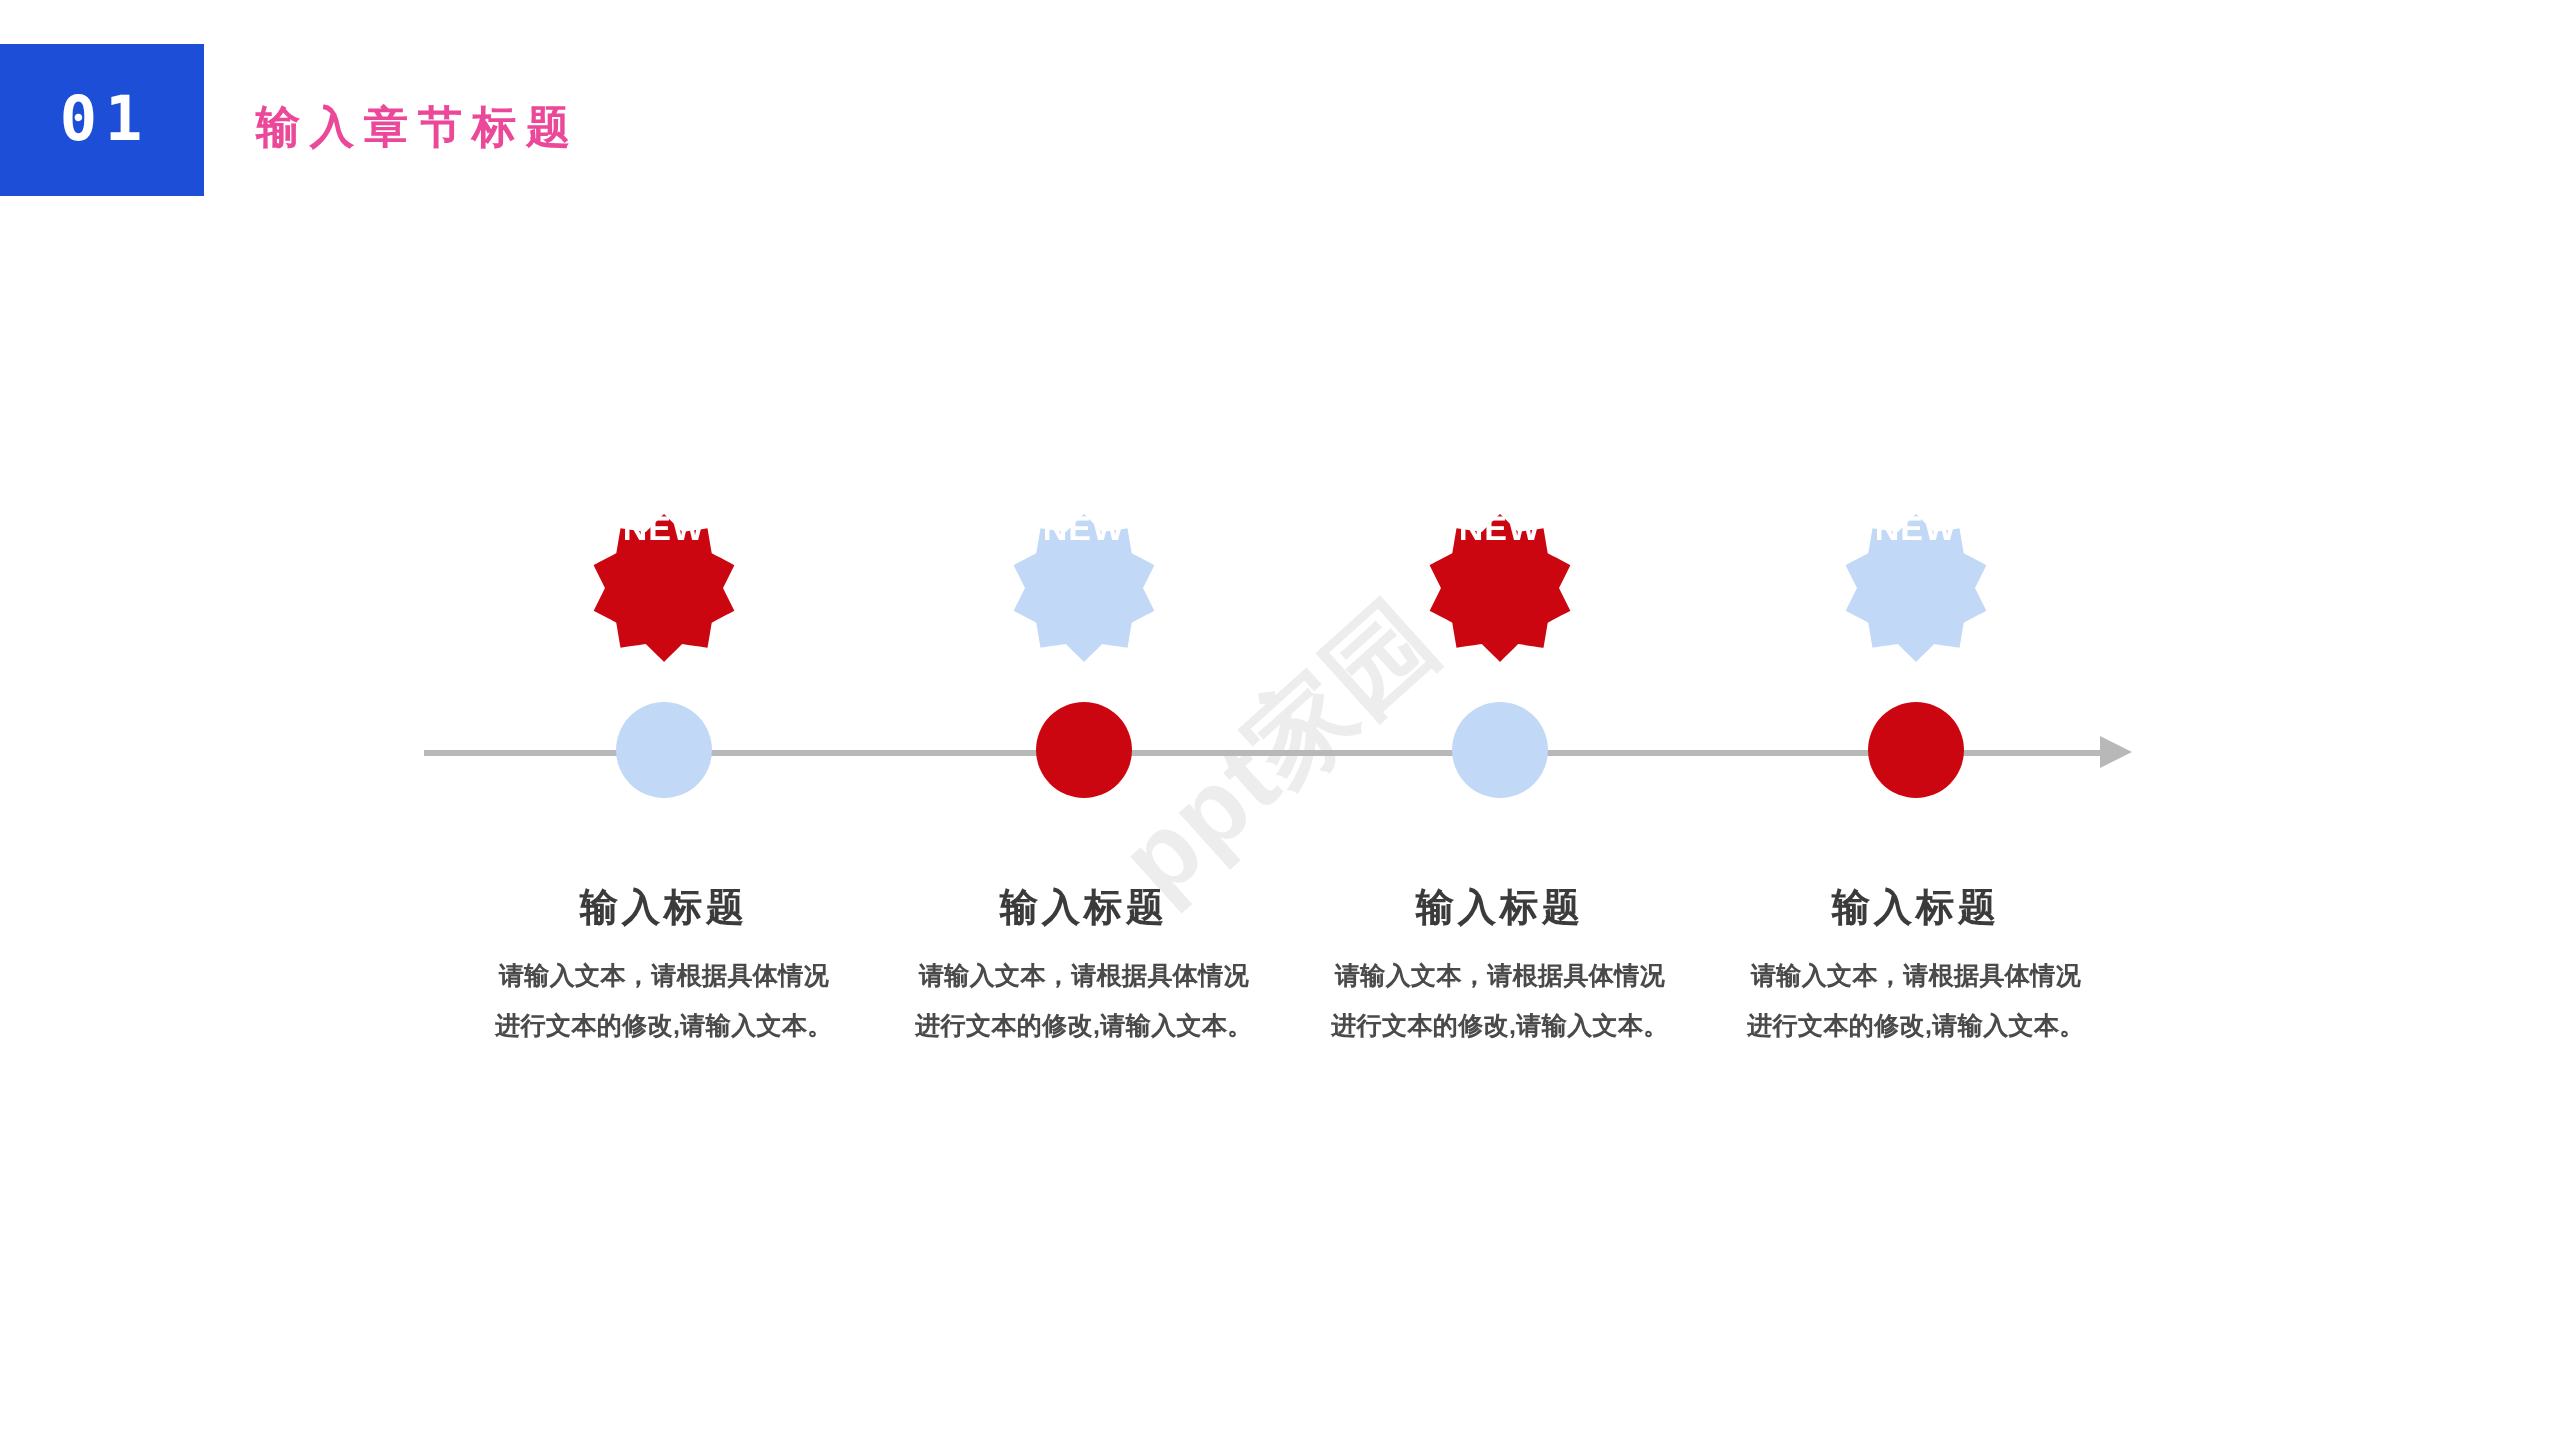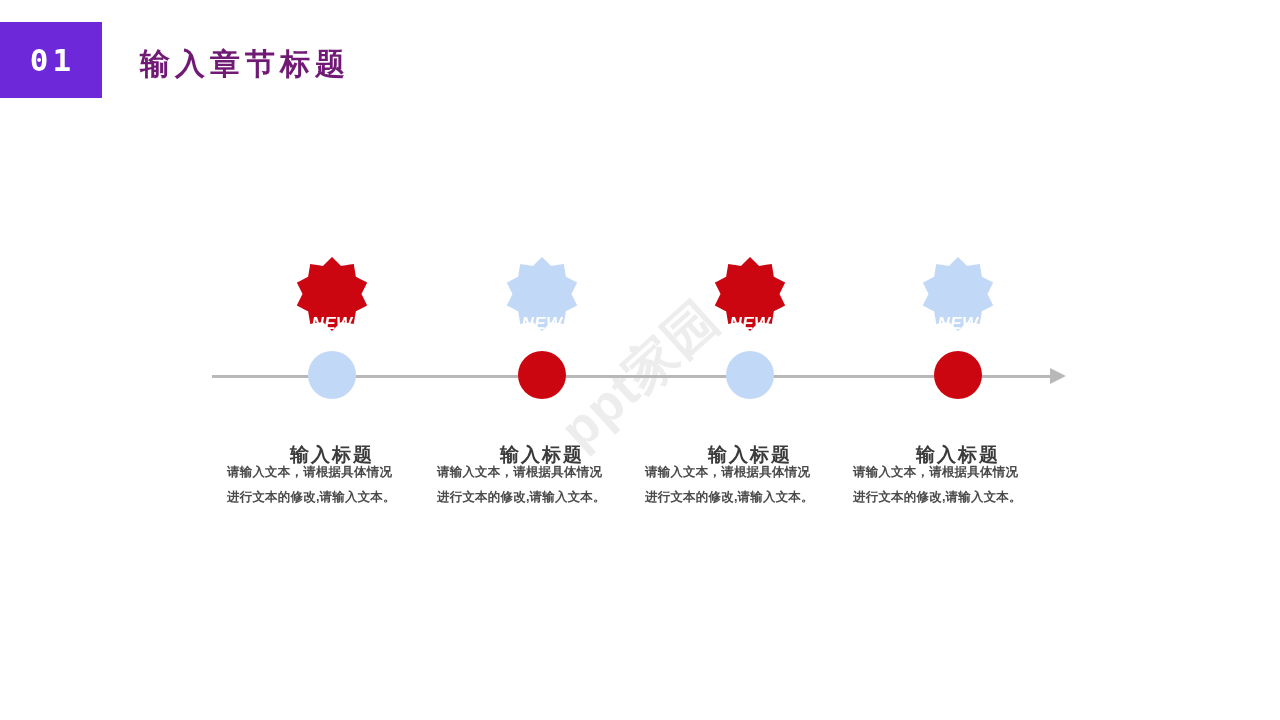--- a/index.html
+++ b/index.html
@@ -22,45 +22,44 @@
     left: 0;
     width: 1280px;
     height: 120px;
   }
   .chapter-badge {
     position: absolute;
     left: 0px;
     top: 22px;
     width: 102px;
     height: 76px;
-    background: #6d28d9;
+    background: #1d4ed8;
     display: flex;
     align-items: center;
     justify-content: center;
   }
   .chapter-number {
     color: #ffffff;
     font-size: 31px;
     font-weight: 700;
     letter-spacing: 4px;
     font-family: "DejaVu Sans Mono", "Liberation Mono", monospace;
     line-height: 1;
     padding-left: 3px;
   }
   .header-title {
     position: absolute;
     left: 128px;
     top: 42px;
-    font-size: 30px;
-    font-weight: 700;
-    color: #701a75;
+    font-size: 22px;
+    font-weight: 700;
+    color: #ec4899;
     letter-spacing: 5px;
     line-height: 44px;
     white-space: nowrap;
-    margin-left: 12px;
   }
 
   
   .watermark {
     position: absolute;
     left: 520px;
     top: 300px;
     width: 240px;
     height: 150px;
     transform: rotate(-42deg);
@@ -113,23 +112,22 @@
 
   
   .badge {
     position: absolute;
     left: 50%;
     top: 6px;
     width: 76px;
     height: 76px;
     margin-left: -38px;
     display: flex;
-    align-items: flex-end;
+    align-items: flex-start;
     justify-content: center;
-    font-style: italic;
   }
   .badge svg {
     position: absolute;
     left: 0;
     top: 0;
     width: 76px;
     height: 76px;
   }
   .badge-label {
     position: relative;
@@ -159,23 +157,24 @@
     text-align: center;
     font-size: 19px;
     font-weight: 700;
     color: #3b3b3b;
     letter-spacing: 2px;
     line-height: 26px;
   }
   .node-body {
     position: absolute;
     left: 0;
-    top: 210px;
+    top: 226px;
     width: 210px;
     margin-left: 5px;
+    text-align: center;
     font-size: 12.5px;
     font-weight: 700;
     color: #4a4a4a;
     line-height: 25px;
     letter-spacing: 0.2px;
   }
 </style>
 </head>
 <body>
 

